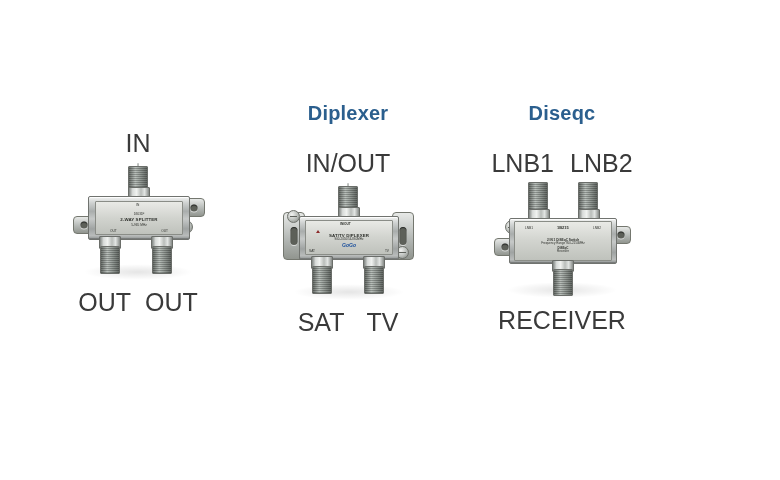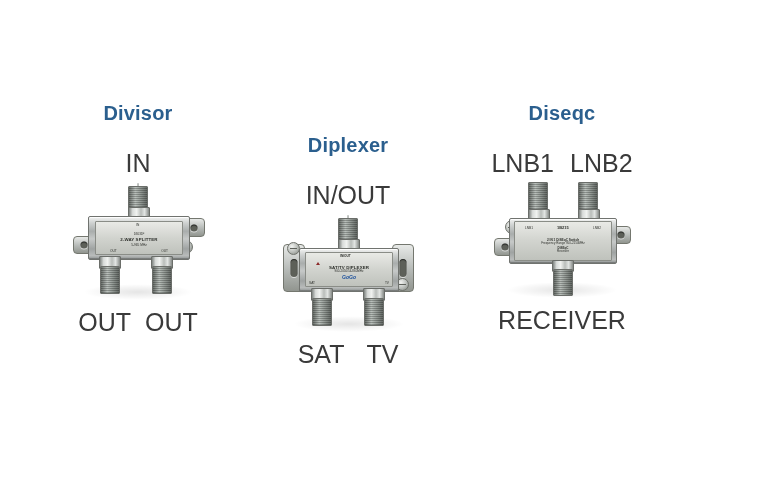--- a/index.html
+++ b/index.html
@@ -180,21 +180,20 @@
     background: radial-gradient(ellipse at center, rgba(0,0,0,.10) 0%, rgba(0,0,0,0) 70%);
   }
 </style>
 </head>
 <body>
 
 <div class="stage">
 
   <div class="device-col" style="left:58px; top:103px; width:160px;">
 
-    <div class="title">Divisor</div>
 
     <div class="port-top" style="margin-top:28px;">IN</div>
 
     <div class="hw" style="width:130px; height:112px; margin-top:12px;">
 
       <div class="shadow-soft" style="left:10px; top:96px; width:110px; height:16px;"></div>
 
       <div class="conn" style="left:55px; top:-2px; width:20px; height:34px;">
         <div class="tip" style="top:-3px; width:2px; height:5px;"></div>
         <div class="barrel" style="top:0px; width:18px; height:22px;"></div>
@@ -229,21 +228,21 @@
         <div class="barrel" style="top:10px; left:1px; width:18px; height:26px;"></div>
       </div>
     </div>
 
     <div class="port-pair" style="margin-top:10px;">
       <span class="port-bottom">OUT</span>
       <span class="port-bottom">OUT</span>
     </div>
   </div>
 
-  <div class="device-col" style="left:266px; top:103px; width:164px;margin-top:32px;">
+  <div class="device-col" style="left:266px; top:103px; width:164px;">
 
     <div class="title">Diplexer</div>
 
     <div class="port-top" style="margin-top:28px;">IN/OUT</div>
 
     <div class="hw" style="width:134px; height:112px; margin-top:12px;">
 
       <div class="shadow-soft" style="left:12px; top:96px; width:112px; height:16px;"></div>
 
       <div class="conn" style="left:57px; top:-2px; width:20px; height:34px;">

